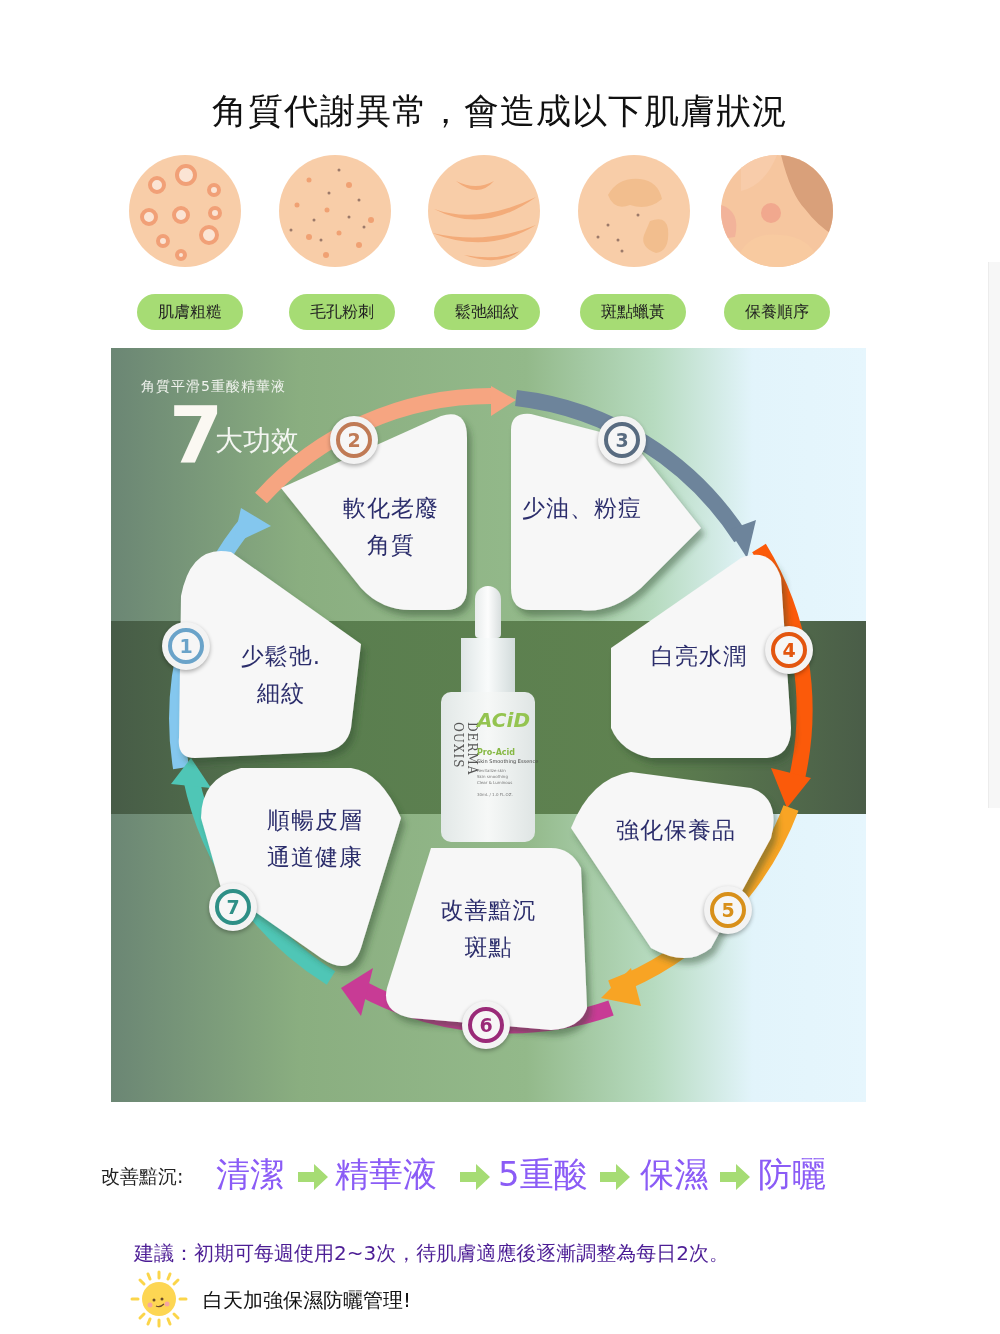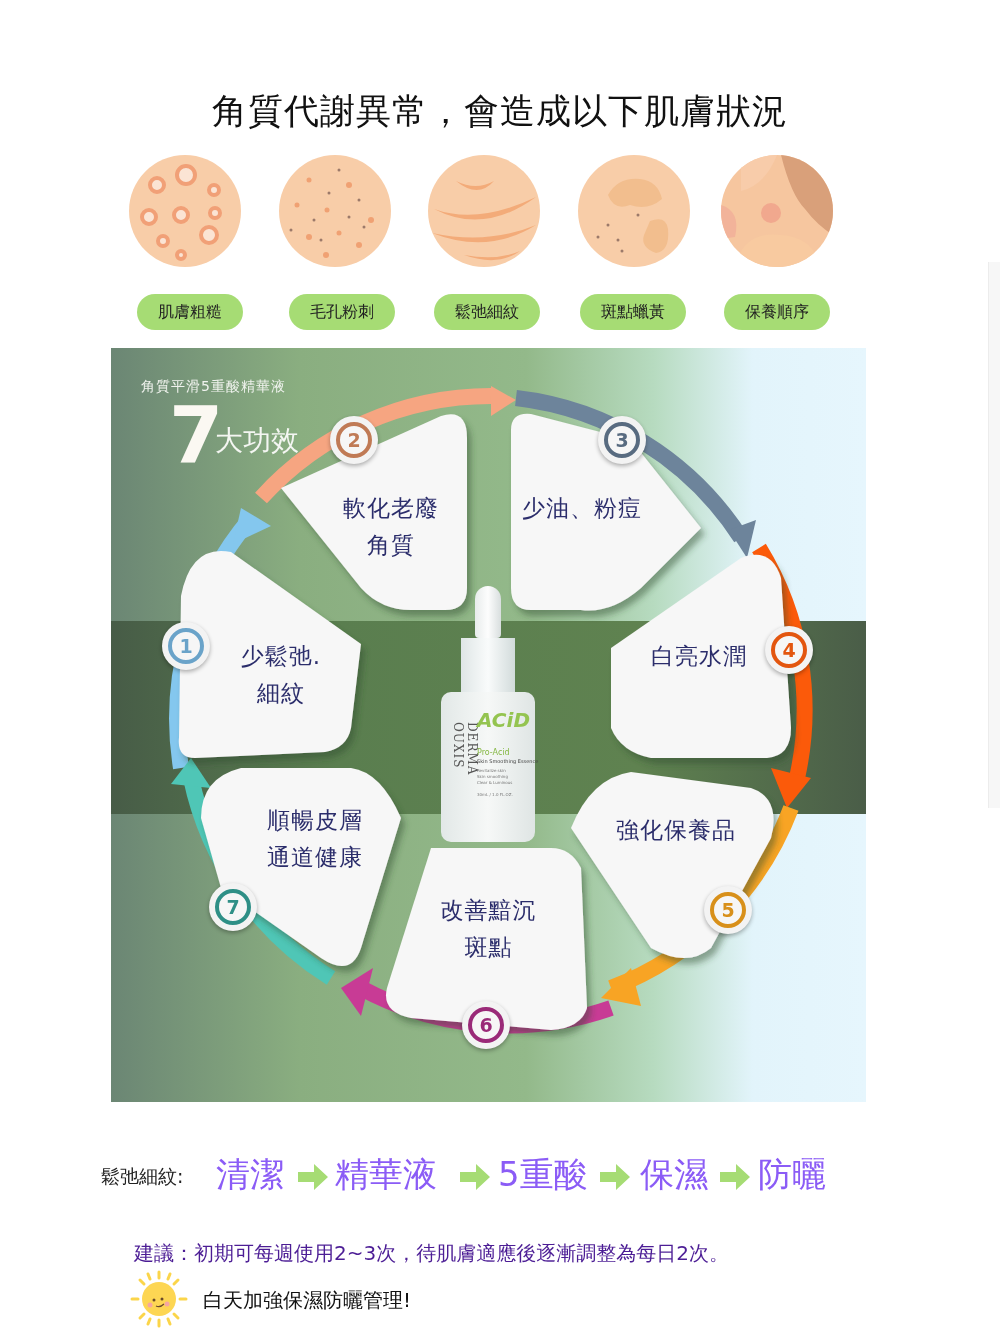--- a/index.html
+++ b/index.html
@@ -156,21 +156,21 @@
   <div class="panel-sub">角質平滑5重酸精華液</div>
   <div class="panel-seven">7</div>
   <div class="panel-effects">大功效</div>
 
   <div style="position:absolute;left:330px;top:238px;width:94px;height:256px;">
     <div style="position:absolute;left:34px;top:0;width:26px;height:52px;border-radius:13px 13px 4px 4px;background:linear-gradient(90deg,#e8ecec,#fdfdfd,#d8dede);"></div>
     <div style="position:absolute;left:20px;top:52px;width:54px;height:56px;background:linear-gradient(90deg,#dfe6e6,#f9fbfb,#d2dbdb);"></div>
     <div style="position:absolute;left:0;top:106px;width:94px;height:150px;border-radius:10px;background:linear-gradient(90deg,#e2e8e7,#f6f8f7,#dfe5e4);">
       <div style="position:absolute;left:-16px;top:56px;width:80px;font-family:'DejaVu Serif',serif;font-size:12px;color:#555;transform:rotate(90deg);letter-spacing:1px;">DERMA OUXIS</div>
       <div style="position:absolute;left:36px;top:16px;font-size:20px;font-weight:bold;font-style:italic;color:#94c450;">ACiD</div>
-      <div style="position:absolute;left:36px;top:56px;font-size:8px;font-weight:normal;color:#86b844;">Pro-Acid</div>
+      <div style="position:absolute;left:36px;top:56px;font-size:8px;font-weight:bold;color:#86b844;">Pro-Acid</div>
       <div style="position:absolute;left:36px;top:66px;font-size:5px;color:#444;white-space:nowrap;">Skin Smoothing Essence</div>
       <div style="position:absolute;left:36px;top:76px;font-size:4px;color:#777;">Revitalize skin</div>
       <div style="position:absolute;left:36px;top:82px;font-size:4px;color:#777;">Skin smoothing</div>
       <div style="position:absolute;left:36px;top:88px;font-size:4px;color:#777;">Clear &amp; Luminous</div>
       <div style="position:absolute;left:36px;top:100px;font-size:4px;color:#777;">30mL / 1.0 FL.OZ.</div>
     </div>
   </div>
 
   <div class="card-text" style="left:200px;top:142px;width:160px">
     <div>軟化老廢</div>
@@ -215,21 +215,21 @@
     </div>
   <div class="num" style="left:351px;top:653px">
       <span style="border-color:#9a2a78;color:#9a2a78">6</span>
     </div>
   <div class="num" style="left:98px;top:535px">
       <span style="border-color:#2e8f86;color:#2e8f86">7</span>
     </div>
 </div>
 
 <div class="steps">
-  <div class="steps-label">鬆弛細紋:</div>
+  <div class="steps-label">改善黯沉:</div>
   <div class="step" style="left:216px">清潔</div>
   <svg class="arrow" style="left:298px" viewBox="0 0 30 26">
       <polygon points="0,8 16,8 16,0 30,13 16,26 16,18 0,18" fill="#a6dc74"></polygon>
     </svg>
   <div class="step" style="left:335px">精華液</div>
   <svg class="arrow" style="left:460px" viewBox="0 0 30 26">
       <polygon points="0,8 16,8 16,0 30,13 16,26 16,18 0,18" fill="#a6dc74"></polygon>
     </svg>
   <div class="step" style="left:498px">5重酸</div>
   <svg class="arrow" style="left:600px" viewBox="0 0 30 26">

